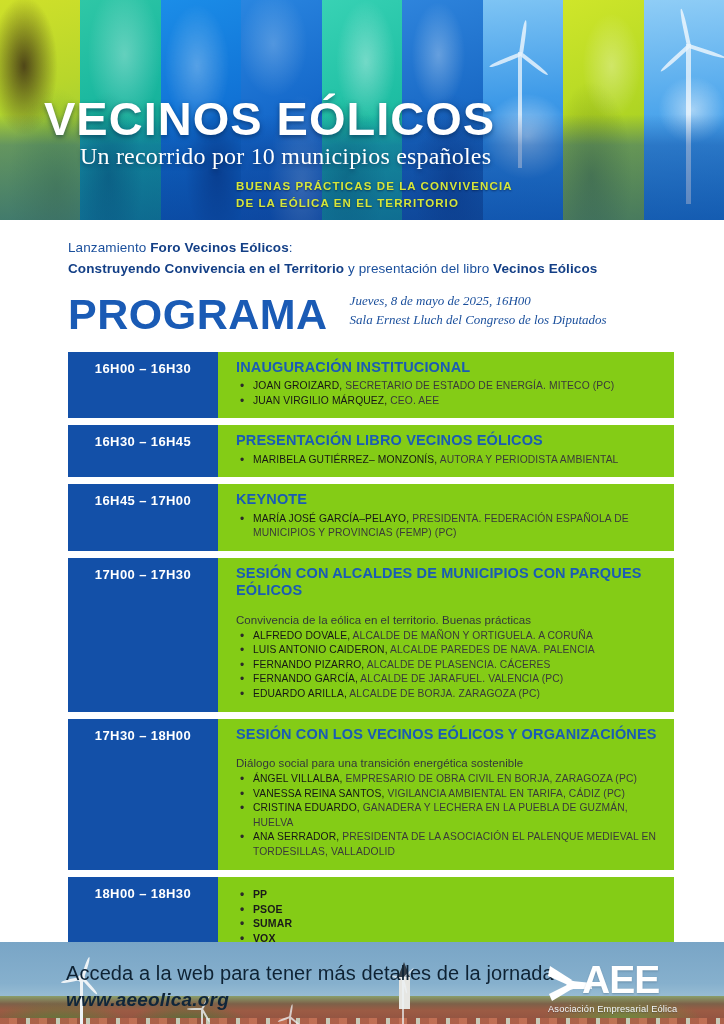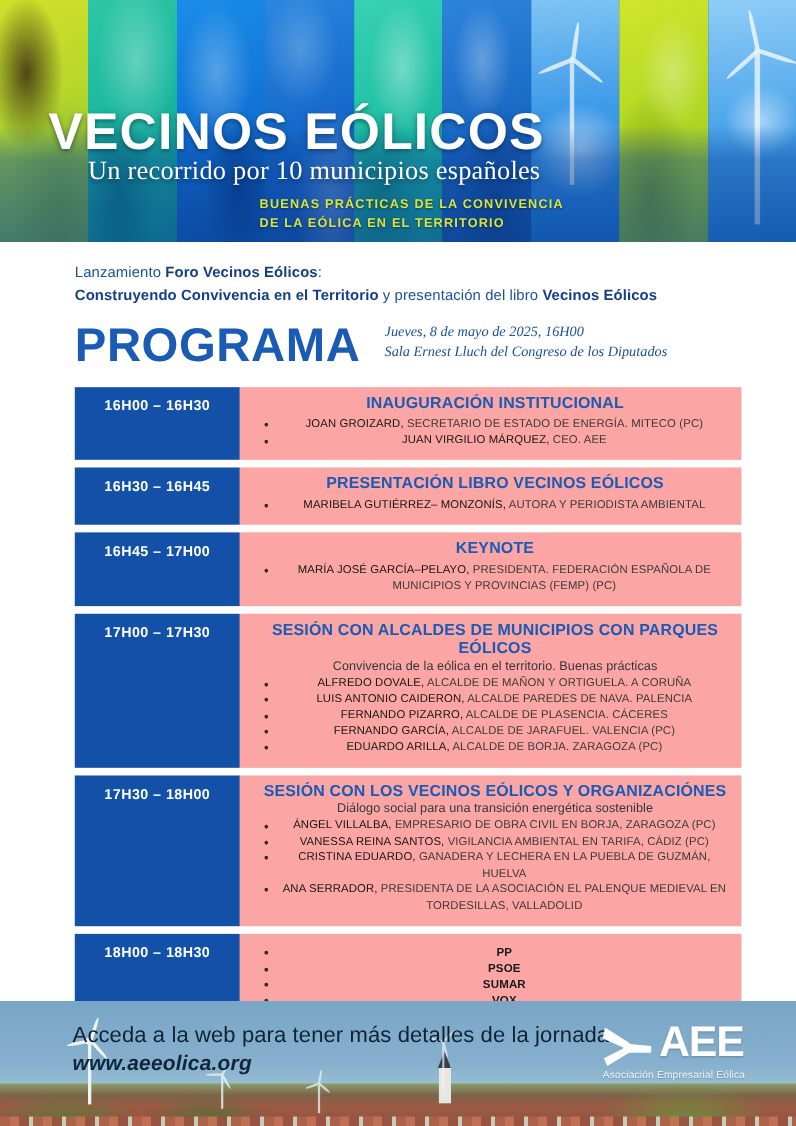--- a/index.html
+++ b/index.html
@@ -109,46 +109,46 @@
   }
 
   
   .schedule { margin-top:16px; padding:0 50px 0 68px; }
   .srow { display:flex; margin-bottom:7px; background:#eeeeee; }
   .stime {
     width:150px; flex:0 0 150px; background:#1350a8; color:#ffffff;
     font-size:13px; font-weight:bold; letter-spacing:.4px;
     display:flex; justify-content:center; padding-top:9px;
   }
-  .sbody { flex:1 1 auto; background:#fca5a5; padding:7px 10px 10px 18px;text-align:center; }
+  .sbody { flex:1 1 auto; background:#84cc16; padding:7px 10px 10px 18px; }
   .sttl {
     font-size:14.5px; font-weight:bold; color:#1a5bb5;
     letter-spacing:.15px; line-height:1.2;
   }
   .ssub {
-    font-size:11.5px; color:#33373b; margin-top:0; letter-spacing:.05px;
+    font-size:11.5px; color:#33373b; margin-top:14px; letter-spacing:.05px;
   }
   .slist { list-style:none; margin-top:3px; }
   .sli {
     font-size:10.3px; color:#3a3a3a; line-height:1.42;
     padding-left:17px; position:relative; letter-spacing:.12px;
   }
   .sli::before {
     content:"\2022"; position:absolute; left:4px; top:-1px;
     color:#2b2b2b; font-size:12px;
   }
   .sli b { color:#161616; font-weight:normal; }
   .plainList .sli { font-size:10.5px; font-weight:bold; color:#1a1a1a; }
   .row-clausura .stime { padding-top:8px; }
   .row-clausura .sbody { padding-top:8px; padding-bottom:8px; }
   .row-clausura .sttl { letter-spacing:.8px; }
 
   
   .footer {
-    position:absolute; left:0; bottom:0; width:724px; height:114px;
+    position:absolute; left:0; bottom:0; width:724px; height:82px;
     overflow:hidden;
     background:linear-gradient(180deg,#7ba7c7 0%,#7ba7c7 62%,#6f9cbe 70%,#5f8a4a 100%);
   }
   .sky { position:absolute; left:0; top:0; width:100%; height:72%;
          background:linear-gradient(180deg,#79a5c6 0%,#86b0cd 70%,#9ec1d6 100%); }
   .village { position:absolute; left:0; bottom:0; width:100%; height:34%;
     background:
       radial-gradient(ellipse 14% 120% at 8% 100%, #5b7c3a 0%, transparent 70%),
       radial-gradient(ellipse 12% 110% at 26% 100%, #527238 0%, transparent 70%),
       radial-gradient(ellipse 16% 130% at 86% 90%, #6c8d3e 0%, transparent 70%),
@@ -171,21 +171,21 @@
   .fTurbine .hub { position:absolute; border-radius:50%; background:#eef3f6; }
 
   .footText { position:absolute; left:66px; top:20px; }
   .footLine1 { font-size:20px; color:#0e2233; letter-spacing:.1px;
     font-family:"Liberation Sans", sans-serif; }
   .footLine2 { margin-top:4px; font-size:19px; font-weight:bold; font-style:italic;
     color:#10263a; letter-spacing:.2px; }
 
   .aeeLogo { position:absolute; right:18px; top:18px; width:160px; height:64px; }
   .aeeMark { position:absolute; left:0; top:4px; width:50px; height:42px; }
-  .aeeText { position:absolute; left:53px; top:0; font-size:39px; font-weight:bold;
+  .aeeText { position:absolute; left:36px; top:0; font-size:39px; font-weight:bold;
     color:#ffffff; letter-spacing:-1px; line-height:1;
     text-shadow:0 1px 2px rgba(0,30,60,.25); }
   .aeeSub { position:absolute; left:2px; top:44px; font-size:9.3px; color:#f2f7fa;
     letter-spacing:.15px; white-space:nowrap;
     text-shadow:0 1px 1px rgba(0,30,60,.3); }
 </style>
 </head>
 <body>
 
 <div class="banner">

